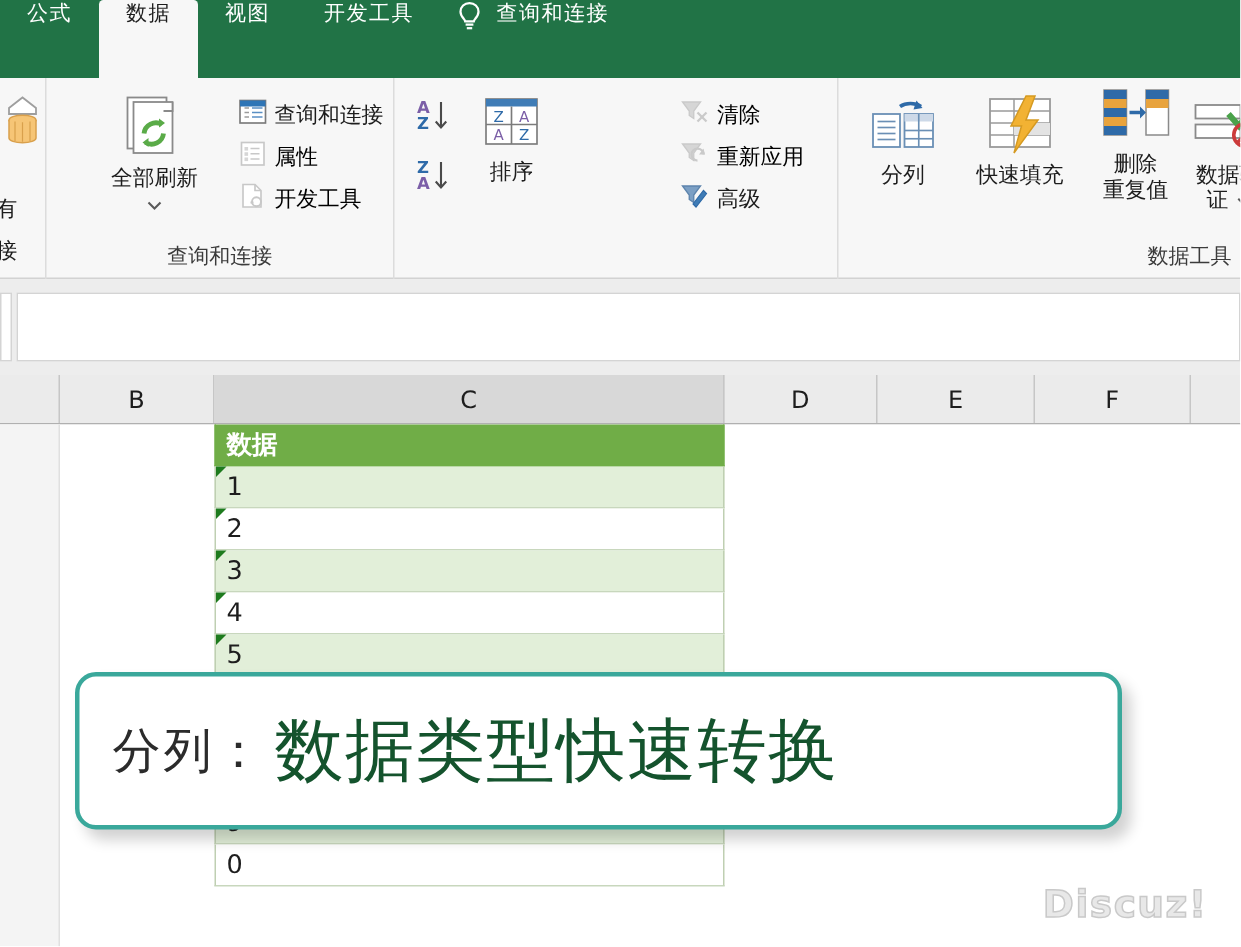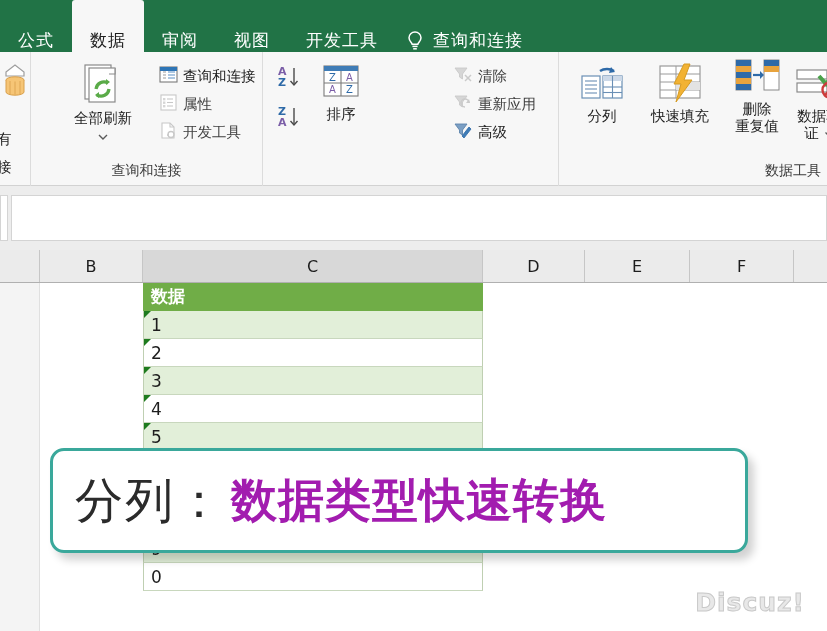--- a/index.html
+++ b/index.html
@@ -13,23 +13,23 @@
 
   
   .tabstrip {
     position: absolute; left:0; top:0; width:827px; height:52px;
     background: #217346;
     display: flex; align-items: flex-end;
   }
   .tab {
     height: 52px;
     padding: 0 18px;
-    display: flex; align-items: flex-end; justify-content: center;
+    display: flex; align-items: flex-start; justify-content: center;
     color: #ffffff;
-    font-size: 17px;
+    font-size: 14px;
     letter-spacing: 1px;
     white-space: nowrap;
     font-family: "DejaVu Sans", sans-serif;
   }
   .tab.active {
     background: #f7f7f7;
     color: #1d1d1d;
     border-top-left-radius: 3px;
     border-top-right-radius: 3px;
     height: 52px;
@@ -60,21 +60,21 @@
     font-family: "DejaVu Sans", sans-serif;
     white-space: nowrap; text-align: center;
   }
   .smallbtn {
     position: absolute;
     display: flex; align-items: center; gap: 5px;
     font-size: 14.5px; color: #1d1d1d;
     font-family: "DejaVu Sans", sans-serif;
     white-space: nowrap;
   }
-  .smallbtn.dis, .bigbtn.dis { color: #404040; }
+  .smallbtn.dis, .bigbtn.dis { color: #000000; }
   .caret { display:block; margin-top:1px; }
 
   
   .fbarwrap {
     position:absolute; left:0; top:186px; width:827px; height:64px;
     background:#ededed;
   }
   .namebox {
     position:absolute; left:0; top:9px; width:8px; height:46px;
     background:#ffffff; border:1px solid #d4d4d4;
@@ -143,27 +143,26 @@
     position:absolute; left:50px; top:448px; width:698px; height:105px;
     background:#ffffff;
     border:3px solid #3aa89b;
     border-radius:14px;
     box-shadow: 6px 7px 9px rgba(0,0,0,0.18);
     display:flex; align-items:center;
     padding-left:22px;
     z-index: 20;
   }
   .co-a {
-    font-size:48px; color:#2b2b2b; letter-spacing:2px;
+    font-size:32px; color:#2b2b2b; letter-spacing:2px;
     font-family:"DejaVu Sans", sans-serif;
   }
   .co-b {
-    font-size:46px; color:#a21caf; letter-spacing:1px; margin-left:6px;
+    font-size:46px; color:#14532d; letter-spacing:1px; margin-left:6px;
     font-family:"DejaVu Sans", sans-serif;
-    font-weight:bold;
   }
 
   
   .watermark {
     position:absolute; right:22px; bottom:14px;
     font-size:25px; font-weight:bold; letter-spacing:1px;
     color:#e8e8e8;
     -webkit-text-stroke: 1px #c9c9c9;
     font-family:"DejaVu Sans", sans-serif;
     z-index: 25;
@@ -173,23 +172,20 @@
 <body>
 
 <div id="app">
 
   <div class="tabstrip">
     <div class="tab">
       <span>公式</span>
     </div>
     <div class="tab active">
       <span>数据</span>
-    </div>
-    <div class="tab">
-      <span>审阅</span>
     </div>
     <div class="tab">
       <span>视图</span>
     </div>
     <div class="tab">
       <span>开发工具</span>
     </div>
     <div class="tab tell-me">
       <span class="bulb">
         <svg width="18" height="22" viewBox="0 0 18 22">

